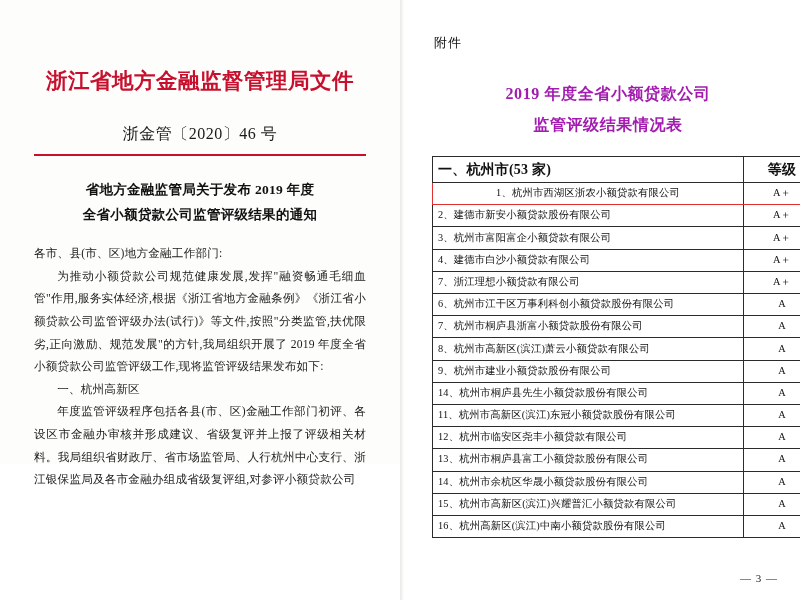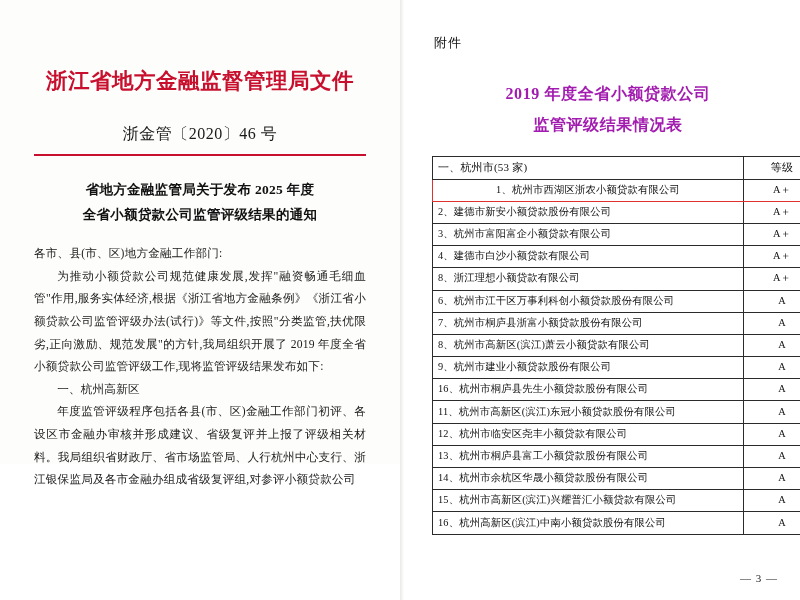--- a/index.html
+++ b/index.html
@@ -128,22 +128,22 @@
     font-size: 10.3px;
     color: #111;
     padding: 3.6px 5px;
     line-height: 1.25;
     letter-spacing: 0.2px;
     height: 14px;
   }
   td.col-name { width: 300px; }
   td.col-grade { width: 66px; text-align: center; }
   tr.head-row td {
-    font-weight: normal;
-    font-size: 11px;
+    font-weight: bold;
+    font-size: 14px;
   }
   tr.highlight-row td {
     border-top: 1.8px solid #e03030;
     border-bottom: 1.8px solid #e03030;
     text-align: center;
   }
   tr.highlight-row td.col-name { border-left: 1.8px solid #e03030; }
   tr.highlight-row td.col-grade { border-right: 1.8px solid #e03030; }
   .right-page-num {
     position: absolute;
@@ -158,21 +158,21 @@
 <body>
 
 <div class="page">
 
   <div class="left-doc">
     <div class="left-inner">
       <div class="doc-header-title">浙江省地方金融监督管理局文件</div>
       <div class="doc-number">浙金管〔2020〕46 号</div>
       <div class="red-rule"></div>
       <div class="doc-title">
-        <div>省地方金融监管局关于发布 2025 年度</div>
+        <div>省地方金融监管局关于发布 2019 年度</div>
         <div>全省小额贷款公司监管评级结果的通知</div>
       </div>
       <div class="doc-body">
         <p>各市、县(市、区)地方金融工作部门:</p>
         <p class="indent2">为推动小额贷款公司规范健康发展,发挥"融资畅通毛细血管"作用,服务实体经济,根据《浙江省地方金融条例》《浙江省小额贷款公司监管评级办法(试行)》等文件,按照"分类监管,扶优限劣,正向激励、规范发展"的方针,我局组织开展了 2019 年度全省小额贷款公司监管评级工作,现将监管评级结果发布如下:</p>
         <p class="indent2">一、杭州高新区</p>
         <p class="indent2">年度监管评级程序包括各县(市、区)金融工作部门初评、各设区市金融办审核并形成建议、省级复评并上报了评级相关材料。我局组织省财政厅、省市场监管局、人行杭州中心支行、浙江银保监局及各市金融办组成省级复评组,对参评小额贷款公司</p>
       </div>
 
     </div>
@@ -203,41 +203,41 @@
           </tr>
           <tr>
             <td class="col-name">3、杭州市富阳富企小额贷款有限公司</td>
             <td class="col-grade">A＋</td>
           </tr>
           <tr>
             <td class="col-name">4、建德市白沙小额贷款有限公司</td>
             <td class="col-grade">A＋</td>
           </tr>
           <tr>
-            <td class="col-name">8、浙江理想小额贷款有限公司</td>
+            <td class="col-name">7、浙江理想小额贷款有限公司</td>
             <td class="col-grade">A＋</td>
           </tr>
           <tr>
             <td class="col-name">6、杭州市江干区万事利科创小额贷款股份有限公司</td>
             <td class="col-grade">A</td>
           </tr>
           <tr>
             <td class="col-name">7、杭州市桐庐县浙富小额贷款股份有限公司</td>
             <td class="col-grade">A</td>
           </tr>
           <tr>
             <td class="col-name">8、杭州市高新区(滨江)萧云小额贷款有限公司</td>
             <td class="col-grade">A</td>
           </tr>
           <tr>
             <td class="col-name">9、杭州市建业小额贷款股份有限公司</td>
             <td class="col-grade">A</td>
           </tr>
           <tr>
-            <td class="col-name">16、杭州市桐庐县先生小额贷款股份有限公司</td>
+            <td class="col-name">14、杭州市桐庐县先生小额贷款股份有限公司</td>
             <td class="col-grade">A</td>
           </tr>
           <tr>
             <td class="col-name">11、杭州市高新区(滨江)东冠小额贷款股份有限公司</td>
             <td class="col-grade">A</td>
           </tr>
           <tr>
             <td class="col-name">12、杭州市临安区尧丰小额贷款有限公司</td>
             <td class="col-grade">A</td>
           </tr>

